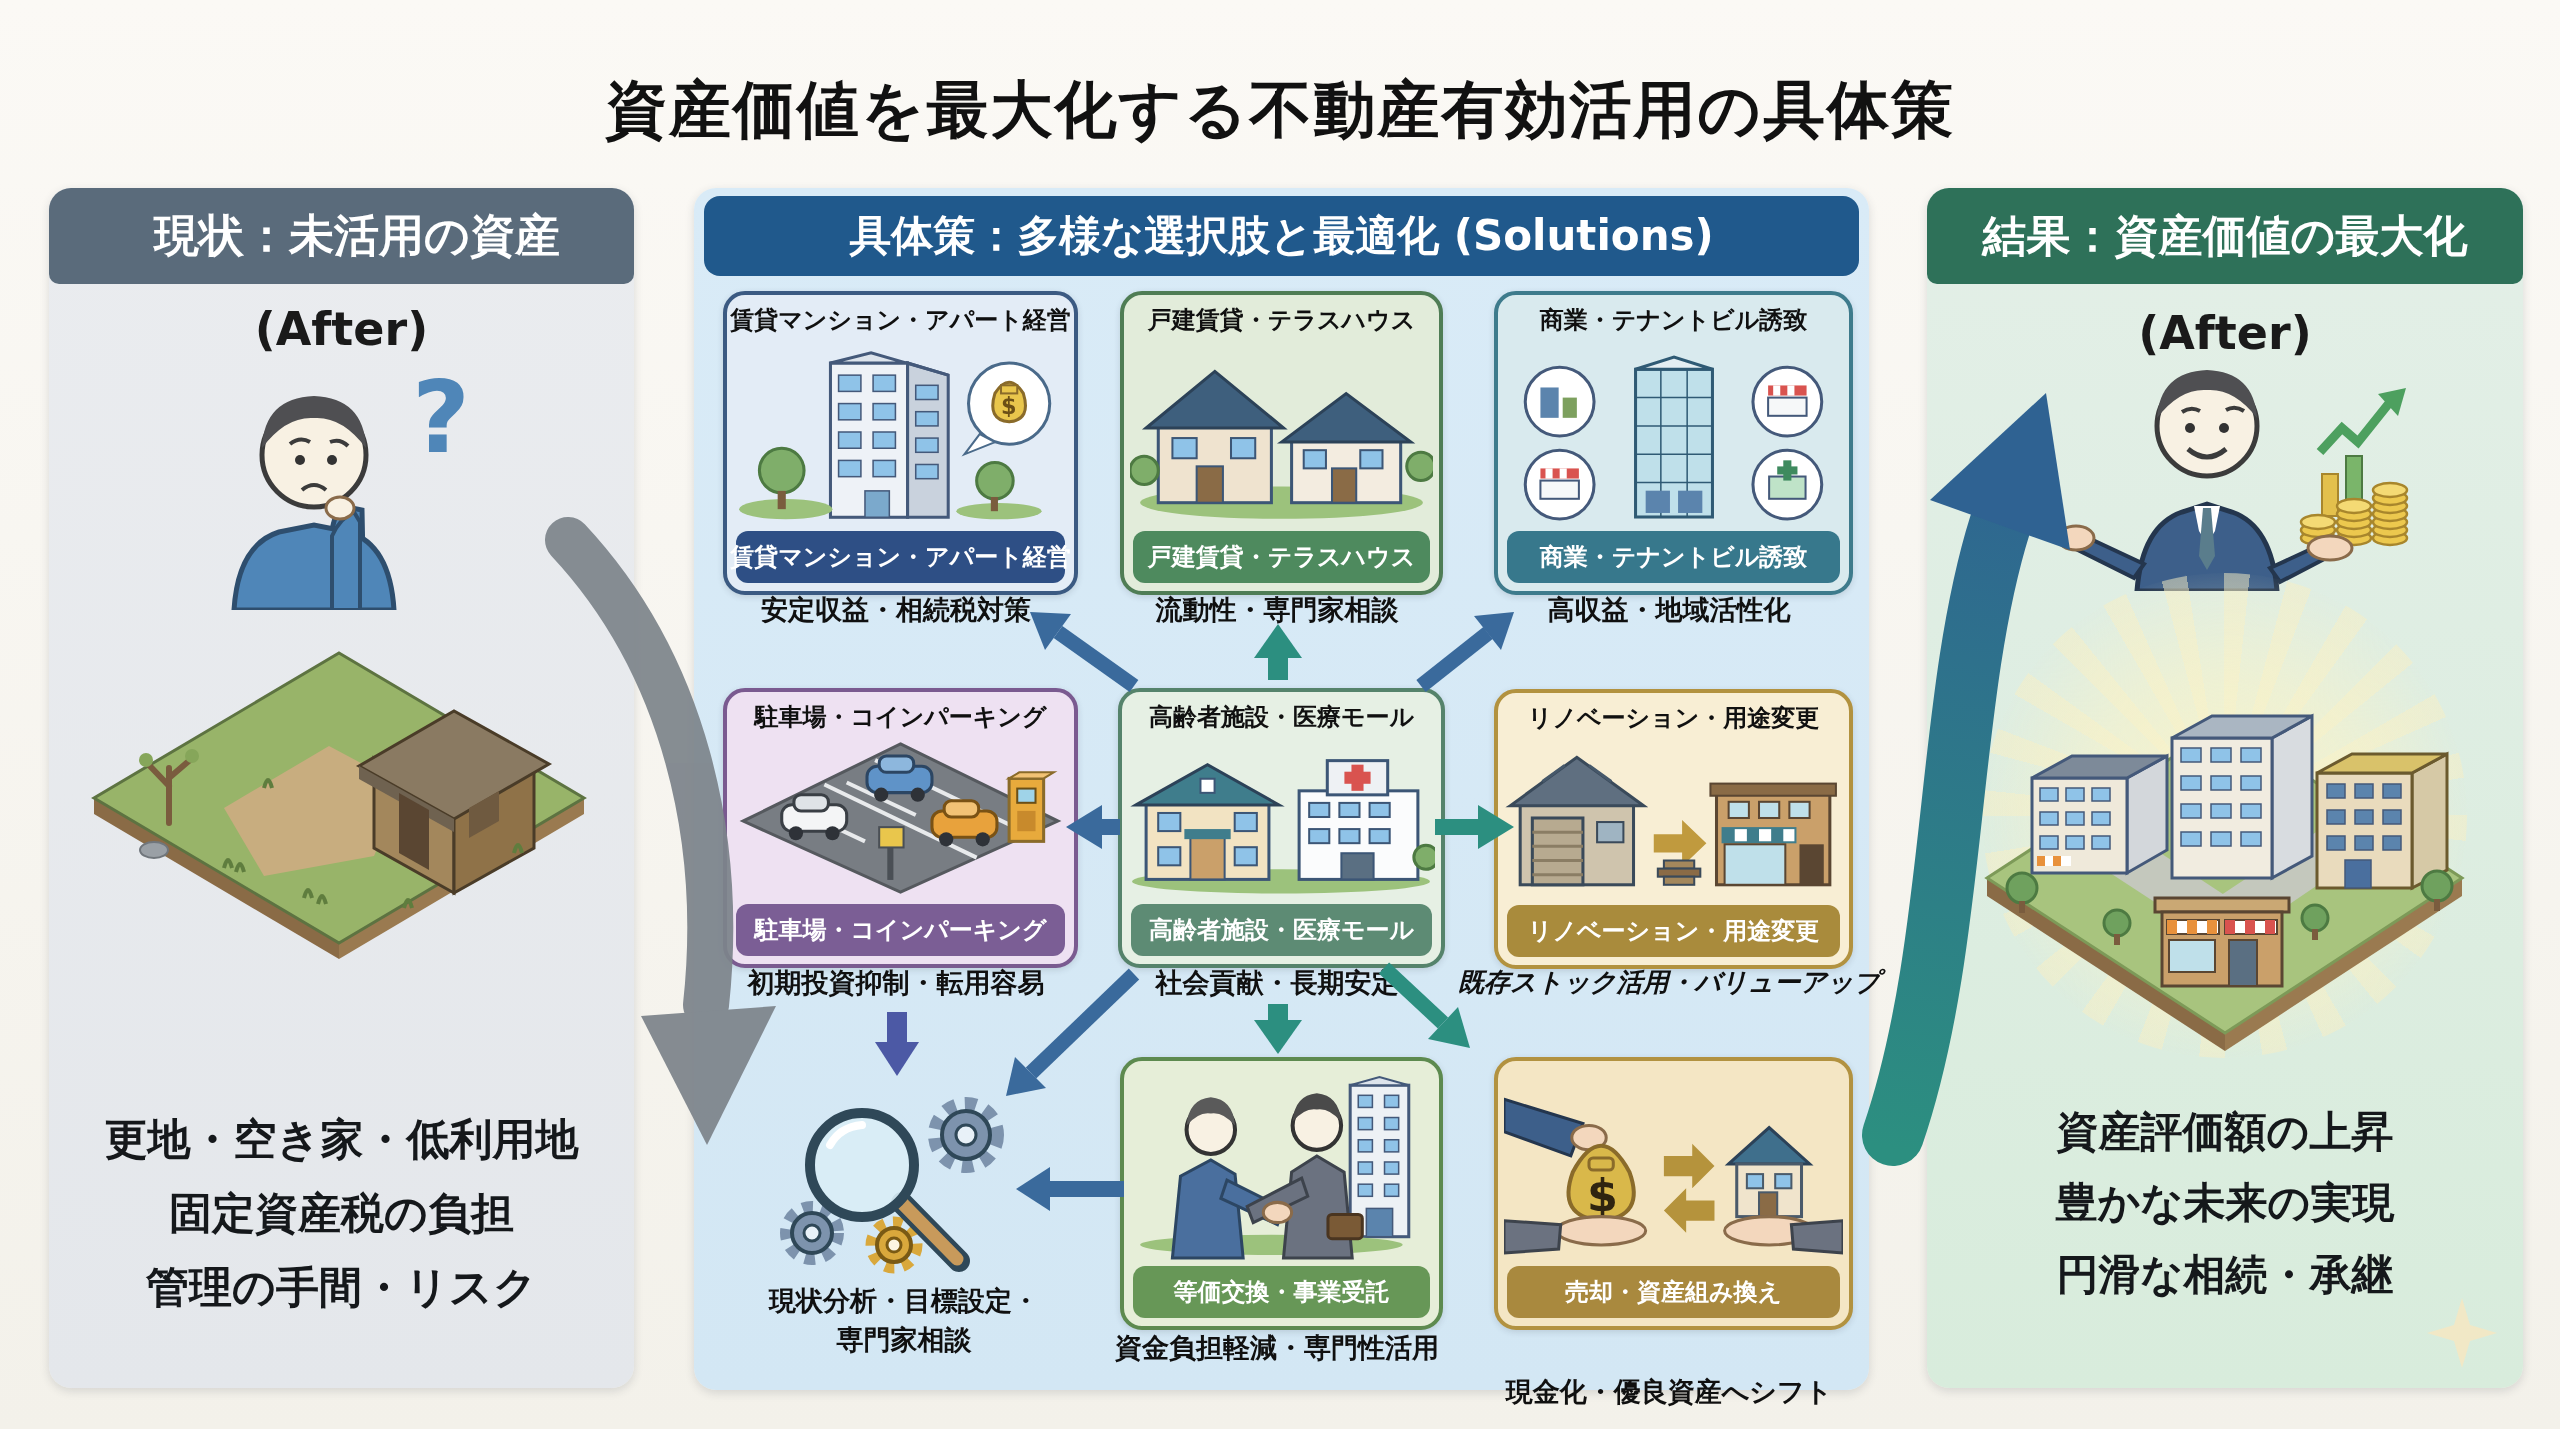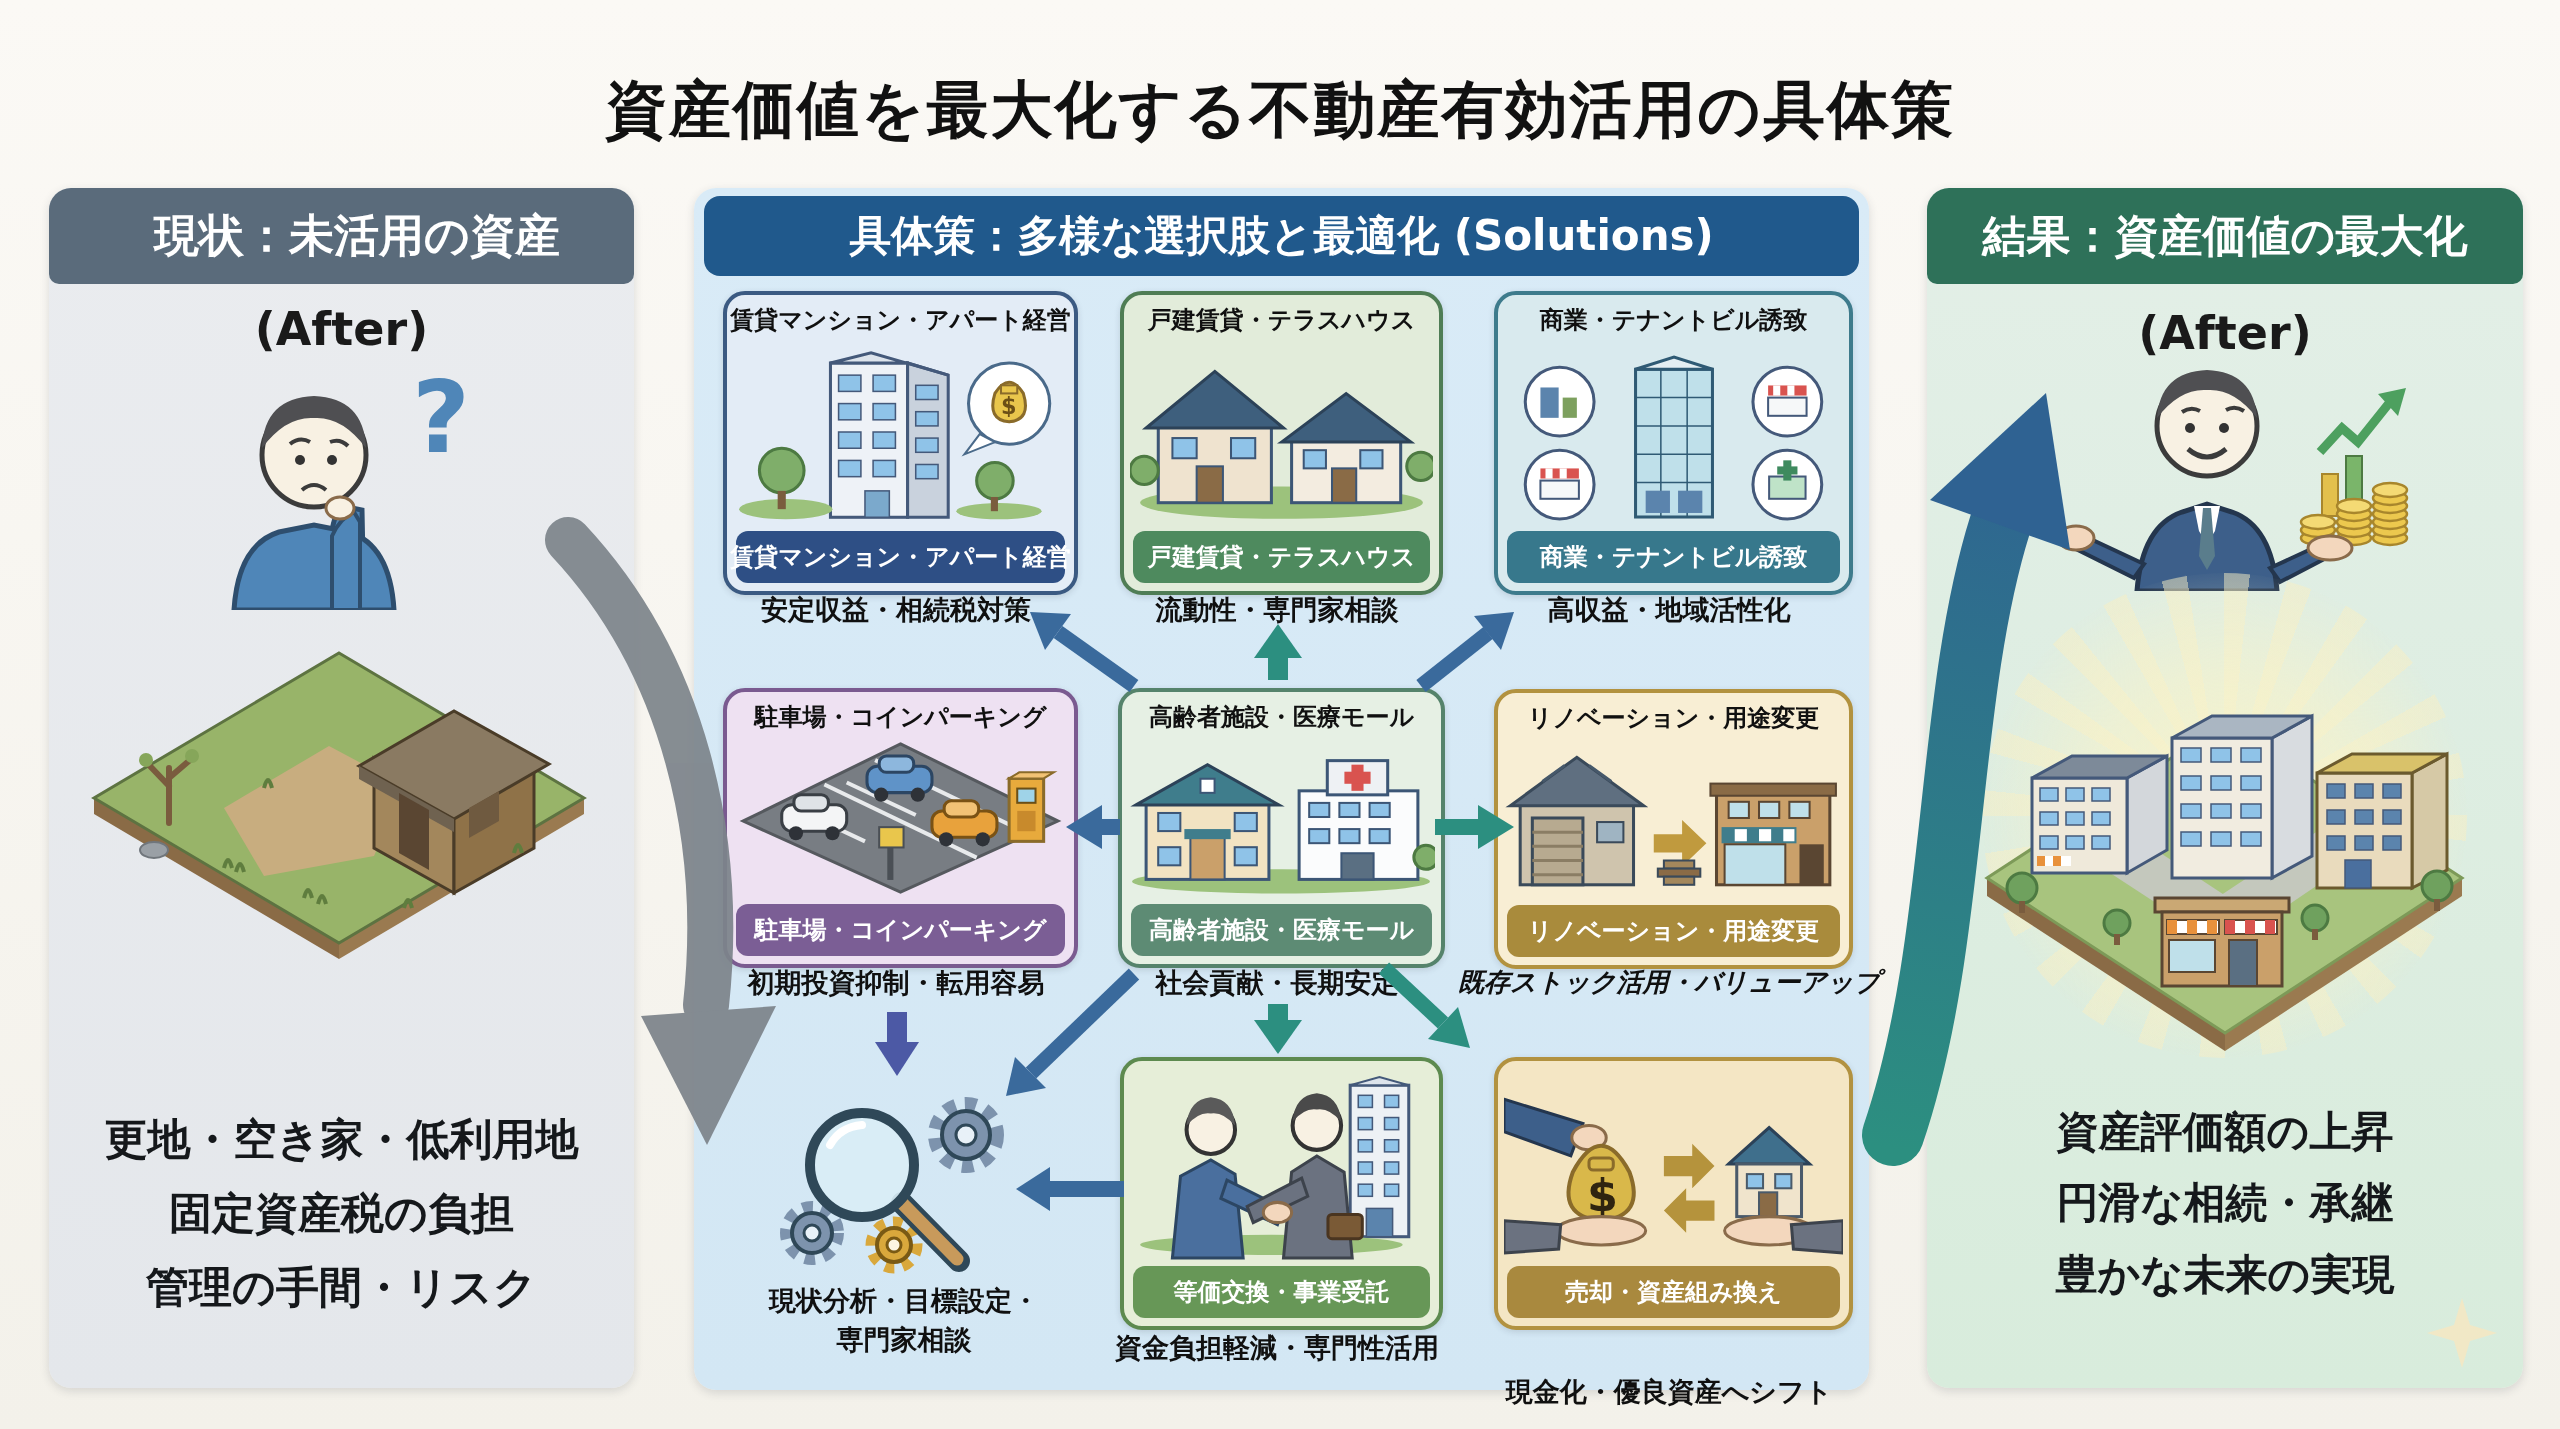--- a/index.html
+++ b/index.html
@@ -597,22 +597,22 @@
           <circle cx="150" cy="335" r="13" fill="#6fa15e" stroke="#4d7a42" stroke-width="3"></circle>
             <rect x="147" y="346" width="6" height="11" fill="#7a5c3e"></rect>
           <circle cx="348" cy="330" r="13" fill="#6fa15e" stroke="#4d7a42" stroke-width="3"></circle>
             <rect x="345" y="341" width="6" height="11" fill="#7a5c3e"></rect>
         </g>
       </svg>
     </div>
 
     <div class="biglist" style="top:908px;font-size:42px;line-height:1.7;">
       <div>資産評価額の上昇</div>
+      <div>豊かな未来の実現</div>
       <div>円滑な相続・承継</div>
-      <div>豊かな未来の実現</div>
     </div>
 
     <div class="illus" style="left:500px;top:1110px;width:70px;height:70px;">
       <svg viewBox="0 0 70 70">
           <polygon points="35,0 43,27 70,35 43,43 35,70 27,43 0,35 27,27" fill="#f1e8c6"></polygon>
         </svg>
     </div>
   </section>
 
   <svg class="flow-layer" viewBox="0 0 2560 1429">

